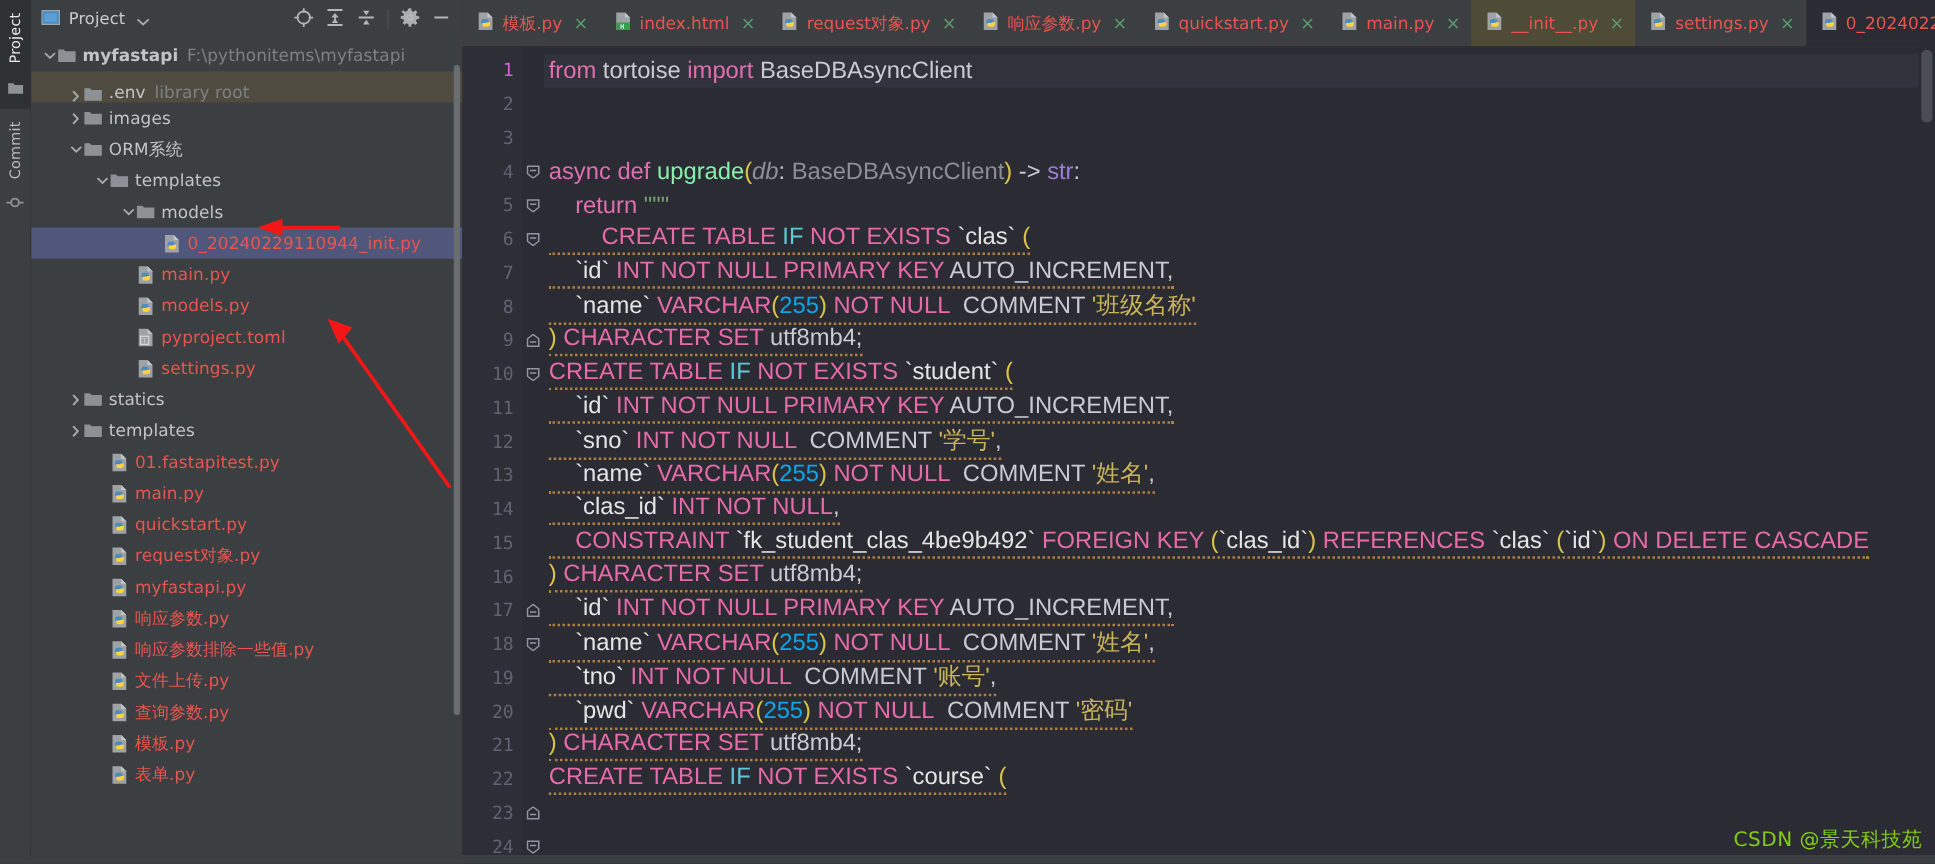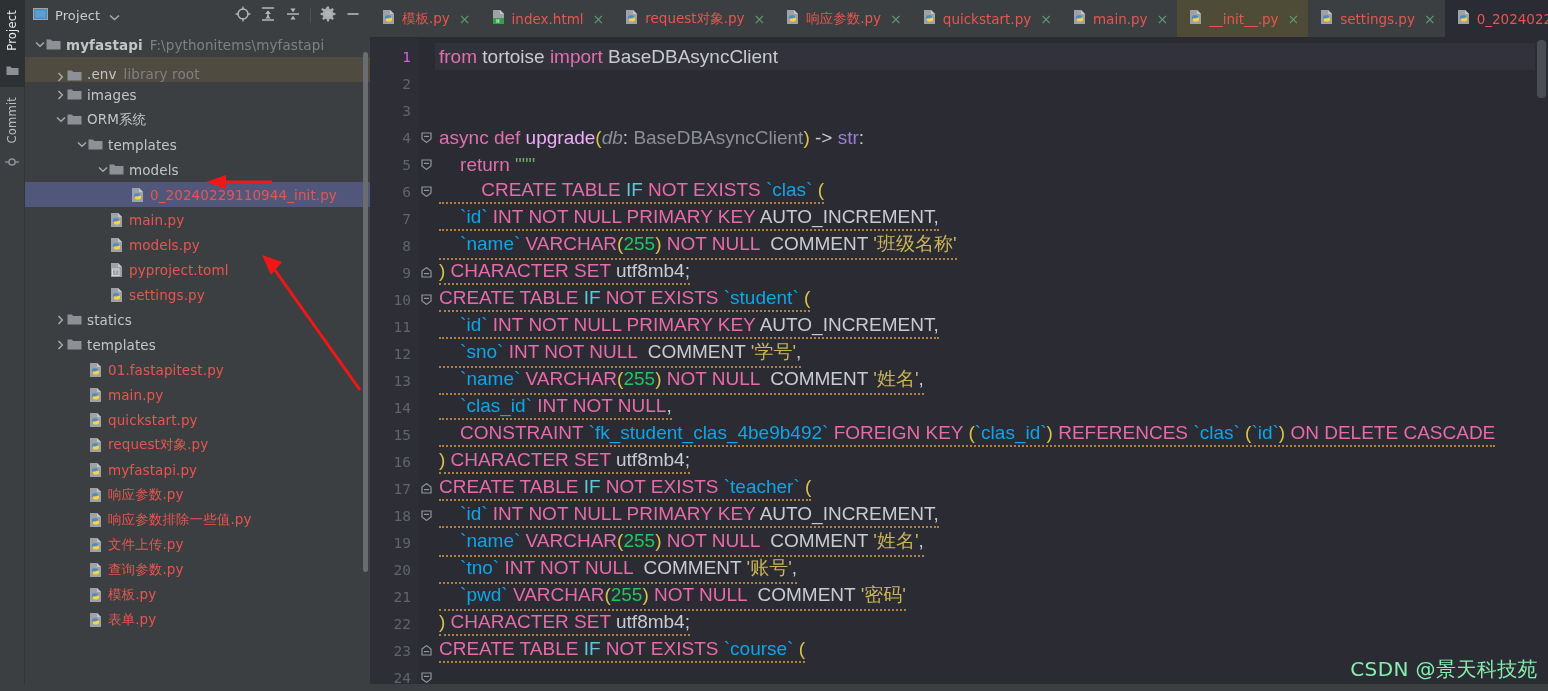--- a/index.html
+++ b/index.html
@@ -104,46 +104,46 @@
     height:27px; display:flex; align-items:center;
     font-family:Liberation Sans, sans-serif;
     font-size:19px; white-space:pre; letter-spacing:0;
     padding-left:4px;
   }
   .cl.hl { background:#32323C; }
   .sq { border-bottom:2px dotted #B08040; padding-bottom:1px; }
 
   
   .kw   { color:#DF6FAE; }   
-  .fn   { color:#f0abfc; }
+  .fn   { color:#86efac; }
   .id   { color:#C8CBD0; }
   .arg  { color:#8C8F94; font-style:italic; }
   .typ  { color:#8C8F94; }
   .op   { color:#C8CBD0; }
   .bi   { color:#9B7FD4; }
   .str  { color:#6FA76F; }
   .sql  { color:#E66BA8; }   
   .sqlif{ color:#5FC8D8; }   
-  .tick { color:#0ea5e9; }   
-  .num  { color:#22c55e; }
+  .tick { color:#e5e5e5; }   
+  .num  { color:#0ea5e9; }
   .sstr { color:#C9B458; }   
   .paren{ color:#D8C349; }
   .plain{ color:#C8CBD0; }
 
   
   .vscroll { position:absolute; right:0; top:0; width:13px; height:100%; background:#2B2B33; }
   .vthumb { position:absolute; right:2px; top:2px; width:9px; height:58px; background:#4A4D55; border-radius:4px; }
 
   
   .arrows { position:absolute; left:0; top:0; width:1548px; height:691px; pointer-events:none; }
 
   
   .wm {
     position:absolute; right:10px; bottom:8px;
-    font-size:20px; color:#86efac; letter-spacing:.4px;
+    font-size:16px; color:#84cc16; letter-spacing:.4px;
   }
   .botbar { position:absolute; left:0; bottom:0; width:1548px; height:7px; background:#3C3F41; }
 </style>
 </head>
 <body>
 
 <div class="app">
 
   <div class="toolstrip">
     <div class="strip-sec top">
@@ -800,21 +800,20 @@
           <div class="cl"><span class="sq"><span class="tick">    `id`</span><span class="sql"> INT NOT NULL PRIMARY KEY </span><span class="plain">AUTO_INCREMENT</span><span class="plain">,</span></span></div>
           <div class="cl"><span class="sq"><span class="tick">    `name`</span><span class="sql"> VARCHAR</span><span class="paren">(</span><span class="num">255</span><span class="paren">)</span><span class="sql"> NOT NULL</span><span class="plain">  COMMENT </span><span class="sstr">'班级名称'</span></span></div>
           <div class="cl"><span class="sq"><span class="paren">)</span><span class="sql"> CHARACTER SET </span><span class="plain">utf8mb4;</span></span></div>
           <div class="cl"><span class="sq"><span class="sql">CREATE TABLE </span><span class="sqlif">IF</span><span class="sql"> NOT EXISTS </span><span class="tick">`student`</span><span class="paren"> (</span></span></div>
           <div class="cl"><span class="sq"><span class="tick">    `id`</span><span class="sql"> INT NOT NULL PRIMARY KEY </span><span class="plain">AUTO_INCREMENT</span><span class="plain">,</span></span></div>
           <div class="cl"><span class="sq"><span class="tick">    `sno`</span><span class="sql"> INT NOT NULL</span><span class="plain">  COMMENT </span><span class="sstr">'学号'</span><span class="plain">,</span></span></div>
           <div class="cl"><span class="sq"><span class="tick">    `name`</span><span class="sql"> VARCHAR</span><span class="paren">(</span><span class="num">255</span><span class="paren">)</span><span class="sql"> NOT NULL</span><span class="plain">  COMMENT </span><span class="sstr">'姓名'</span><span class="plain">,</span></span></div>
           <div class="cl"><span class="sq"><span class="tick">    `clas_id`</span><span class="sql"> INT NOT NULL</span><span class="plain">,</span></span></div>
           <div class="cl"><span class="sq"><span class="sql">    CONSTRAINT </span><span class="tick">`fk_student_clas_4be9b492`</span><span class="sql"> FOREIGN KEY </span><span class="paren">(</span><span class="tick">`clas_id`</span><span class="paren">)</span><span class="sql"> REFERENCES </span><span class="tick">`clas`</span><span class="paren"> (</span><span class="tick">`id`</span><span class="paren">)</span><span class="sql"> ON DELETE CASCADE</span></span></div>
           <div class="cl"><span class="sq"><span class="paren">)</span><span class="sql"> CHARACTER SET </span><span class="plain">utf8mb4;</span></span></div>
-          <div class="cl"><span class="sq"><span class="sql">CREATE TABLE </span><span class="sqlif">IF</span><span class="sql"> NOT EXISTS </span><span class="tick">`teacher`</span><span class="paren"> (</span></span></div>
           <div class="cl"><span class="sq"><span class="tick">    `id`</span><span class="sql"> INT NOT NULL PRIMARY KEY </span><span class="plain">AUTO_INCREMENT</span><span class="plain">,</span></span></div>
           <div class="cl"><span class="sq"><span class="tick">    `name`</span><span class="sql"> VARCHAR</span><span class="paren">(</span><span class="num">255</span><span class="paren">)</span><span class="sql"> NOT NULL</span><span class="plain">  COMMENT </span><span class="sstr">'姓名'</span><span class="plain">,</span></span></div>
           <div class="cl"><span class="sq"><span class="tick">    `tno`</span><span class="sql"> INT NOT NULL</span><span class="plain">  COMMENT </span><span class="sstr">'账号'</span><span class="plain">,</span></span></div>
           <div class="cl"><span class="sq"><span class="tick">    `pwd`</span><span class="sql"> VARCHAR</span><span class="paren">(</span><span class="num">255</span><span class="paren">)</span><span class="sql"> NOT NULL</span><span class="plain">  COMMENT </span><span class="sstr">'密码'</span></span></div>
           <div class="cl"><span class="sq"><span class="paren">)</span><span class="sql"> CHARACTER SET </span><span class="plain">utf8mb4;</span></span></div>
           <div class="cl"><span class="sq"><span class="sql">CREATE TABLE </span><span class="sqlif">IF</span><span class="sql"> NOT EXISTS </span><span class="tick">`course`</span><span class="paren"> (</span></span></div>
         </div>
       <div class="vscroll">
         <div class="vthumb"></div>
       </div>

